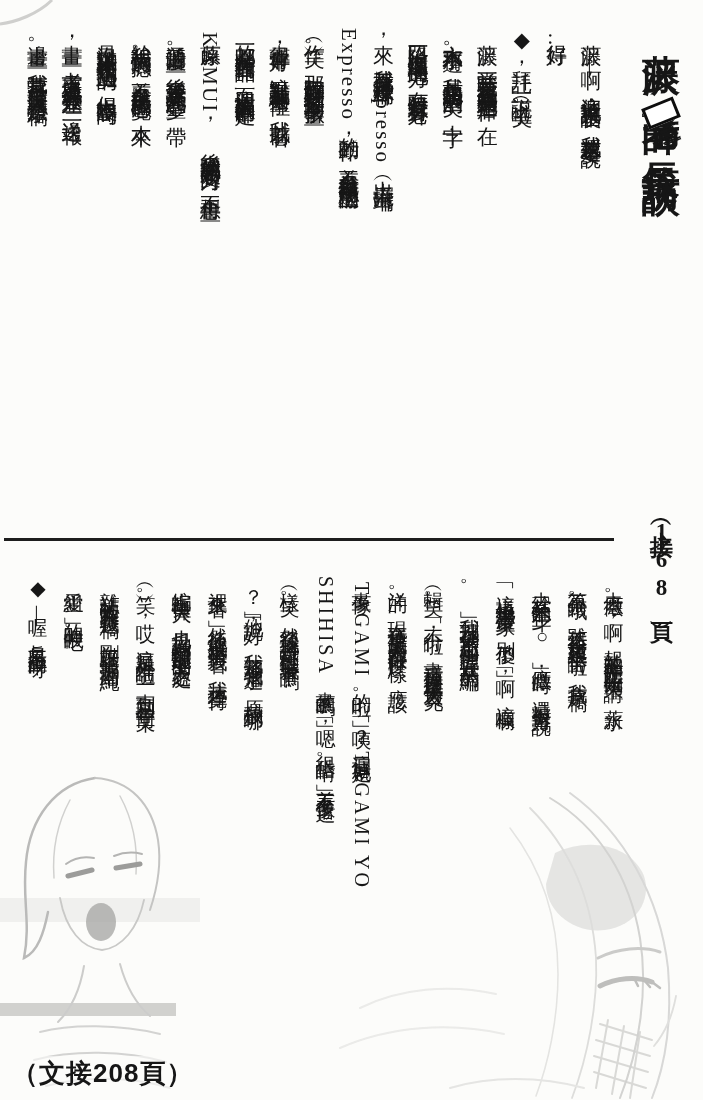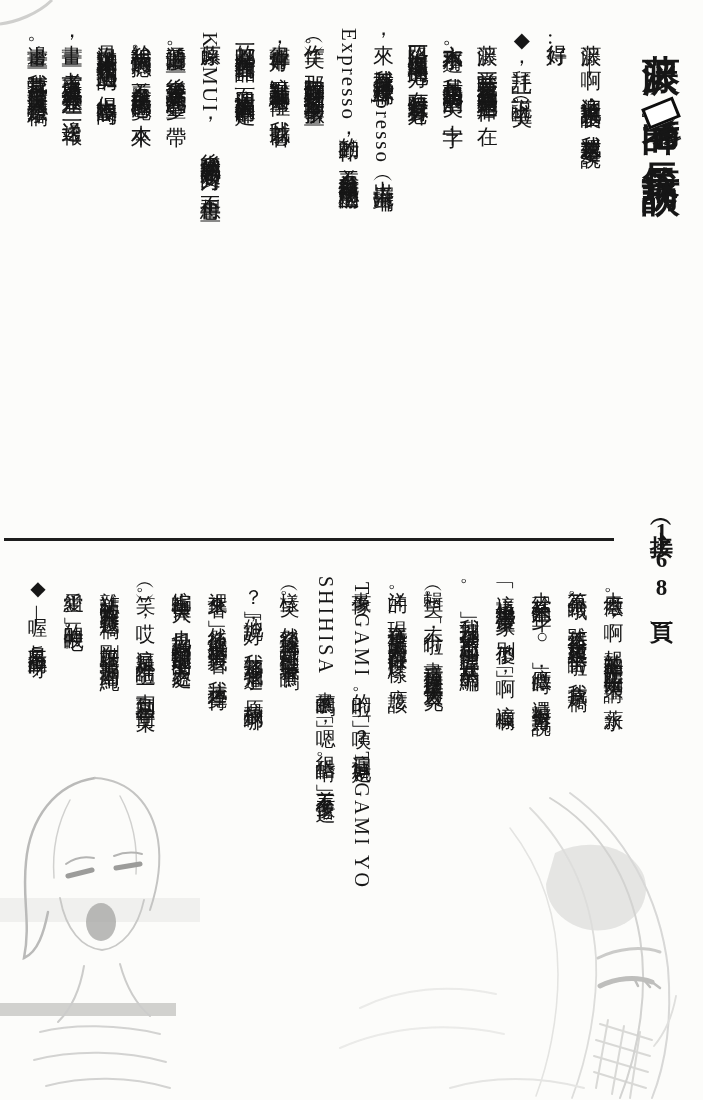--- a/index.html
+++ b/index.html
@@ -148,14 +148,17 @@
     <div class="vline">樣（笑）。然後我就說「原稿可以借我看一下嗎</div>
     <div class="vline">？」他說「好，我知道了我知道了。原稿放到哪</div>
     <div class="vline">裡來著？」然後他就找出來借我看。我這才覺得</div>
     <div class="vline">編輯眞偉大，也見識到編輯部現場的驚人之處…</div>
     <div class="vline">（笑）。哎，這是題外話啦。一直到兩三年前某</div>
     <div class="vline">雜誌社的人來跟我邀稿。剛好正値我畫「湘南純</div>
     <div class="vline">愛組！」的時候吧。</div>
     <div class="vline">◆喔—眞是不簡單呀。</div>
   </div>
 
+  <div class="footer-note">
+    <span>（文接</span><span>208</span><span>頁）</span>
+  </div>
 
 </div>
 
 </body></html>

